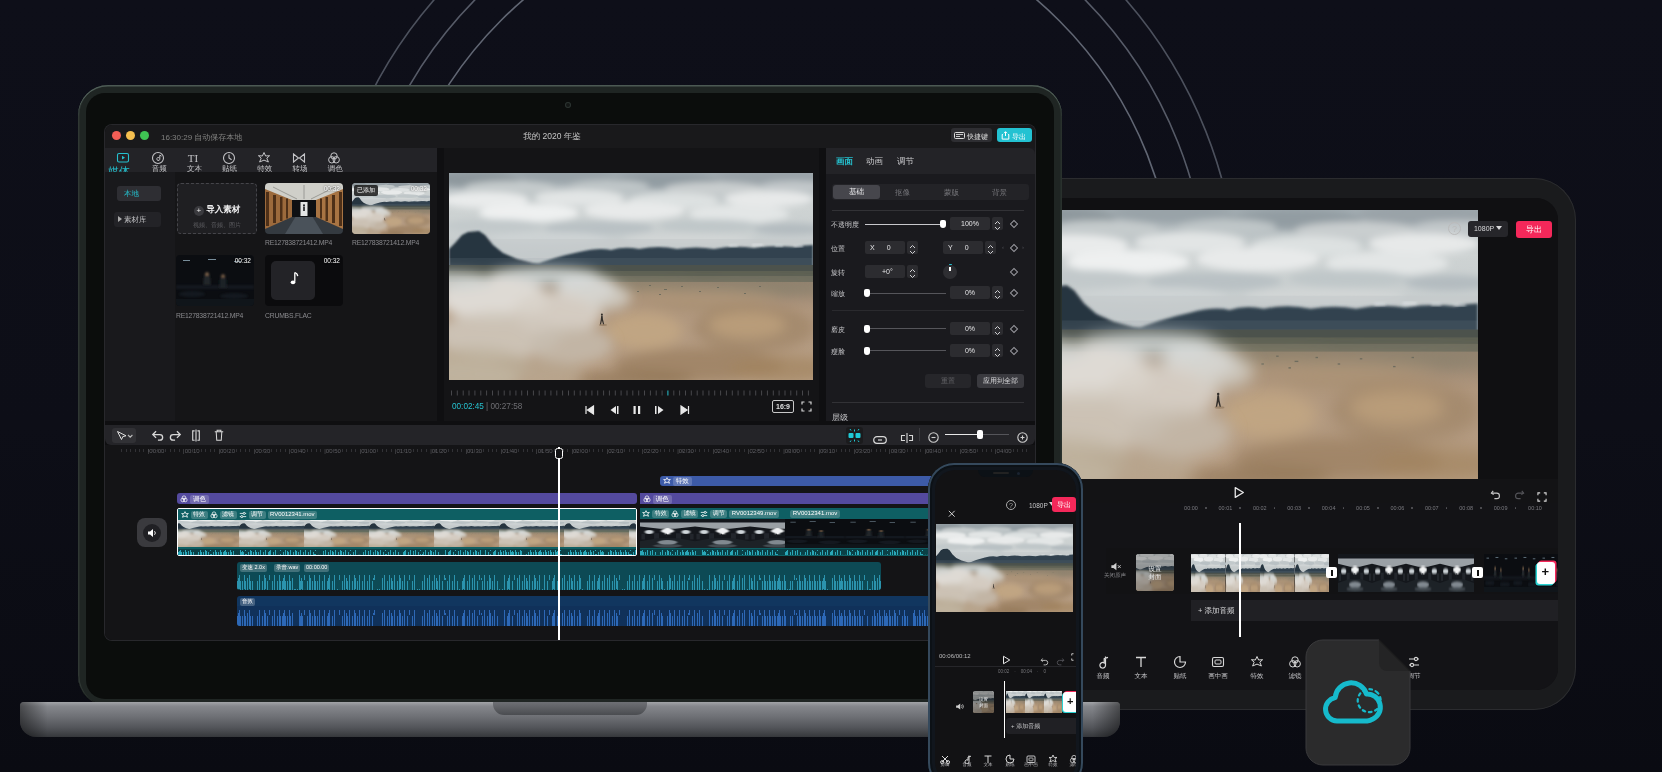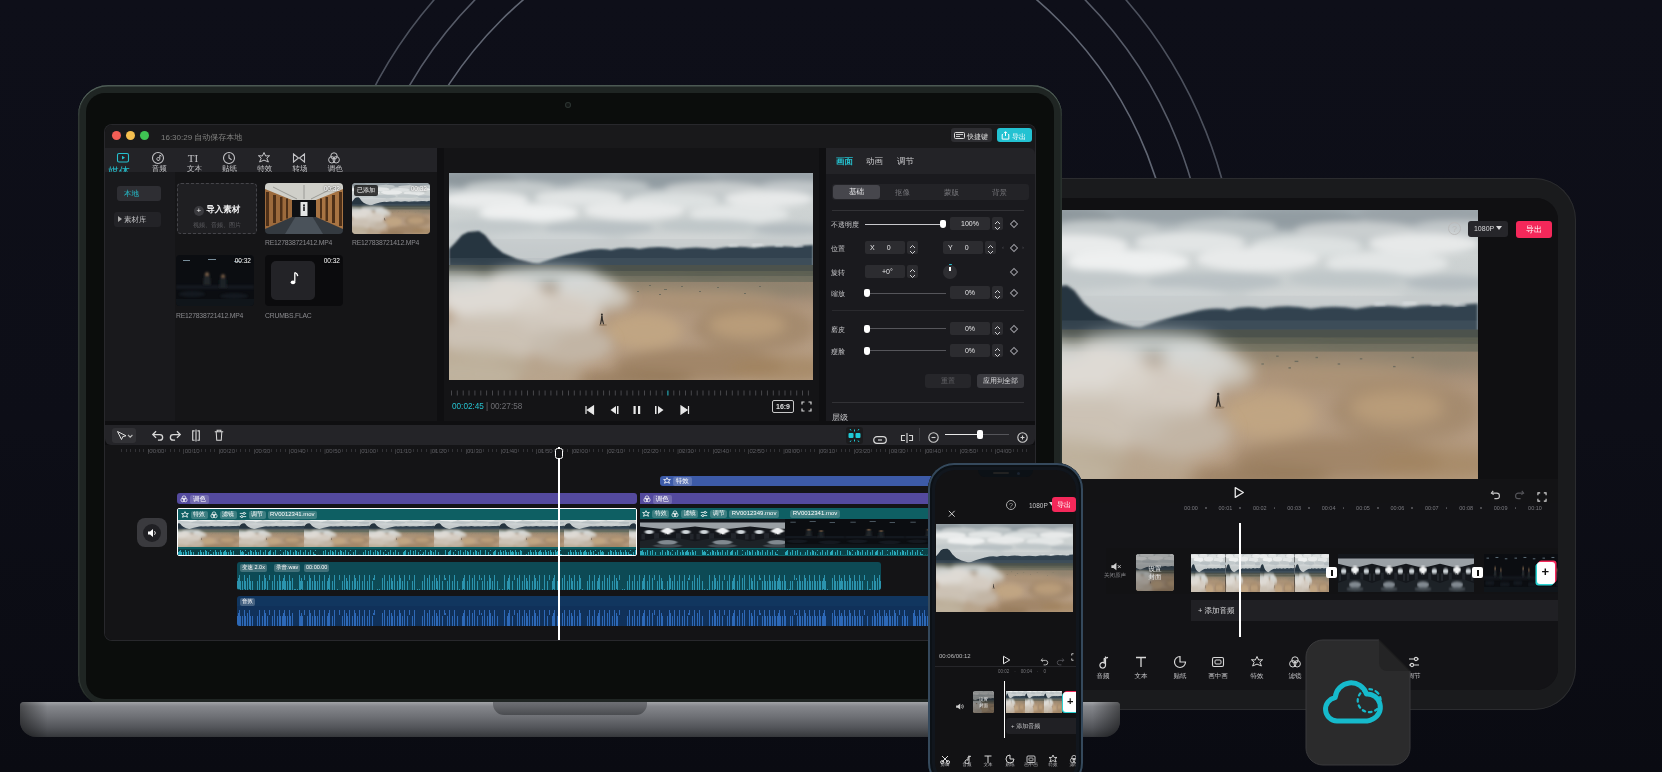--- a/index.html
+++ b/index.html
@@ -172,20 +172,21 @@
   <div class="ab" style="left:487px;top:17px;width:6px;height:6px;border-radius:50%;background:#141716;box-shadow:inset 0 0 0 1px #2c3431"></div>
 </div>
 
 <div class="ab" id="app" style="left:105px;top:125px;width:930px;height:515px;background:#0f0f11;overflow:hidden;border-radius:7px;box-shadow:0 0 0 1px #28282c">
 
   <div class="ab" style="left:0;top:0;width:930px;height:23px;background:#19191b"></div>
   <div class="ab" style="left:7px;top:6px;width:9px;height:9px;border-radius:50%;background:#f35e56"></div>
   <div class="ab" style="left:21px;top:6px;width:9px;height:9px;border-radius:50%;background:#f5bf4f"></div>
   <div class="ab" style="left:35px;top:6px;width:9px;height:9px;border-radius:50%;background:#3fc353"></div>
   <div class="txt" style="left:56px;top:6.5px;color:#80807f;font-size:8px">16:30:29 自动保存本地</div>
+  <div class="txt" style="left:0;top:6px;width:894px;text-align:center;color:#c6c6c6;font-size:8.5px">我的 2020 年鉴</div>
   <div class="ab" style="left:846px;top:3px;width:41px;height:14px;background:#2e2e32;border-radius:3px">
     <svg class="ab" style="left:3px;top:3.5px" width="11" height="7" viewBox="0 0 11 7">
         <rect x=".5" y=".5" width="10" height="6" rx="1" fill="none" stroke="#ddd" stroke-width="1"></rect>
         <path d="M2 2.5h7M2 4.5h4" stroke="#ddd" stroke-width=".9"></path>
       </svg>
     <span class="txt" style="left:16px;top:3.5px;color:#e2e2e2;font-size:7px">快捷键</span>
   </div>
   <div class="ab" style="left:892px;top:3px;width:35px;height:14px;background:#23c2d2;border-radius:3px">
     <svg class="ab" style="left:3.5px;top:2.5px" width="9" height="9" viewBox="0 0 9 9">
         <path d="M2 3.5h-.8v4.6h6.6V3.5H7" fill="none" stroke="#fff" stroke-width="1"></path>

